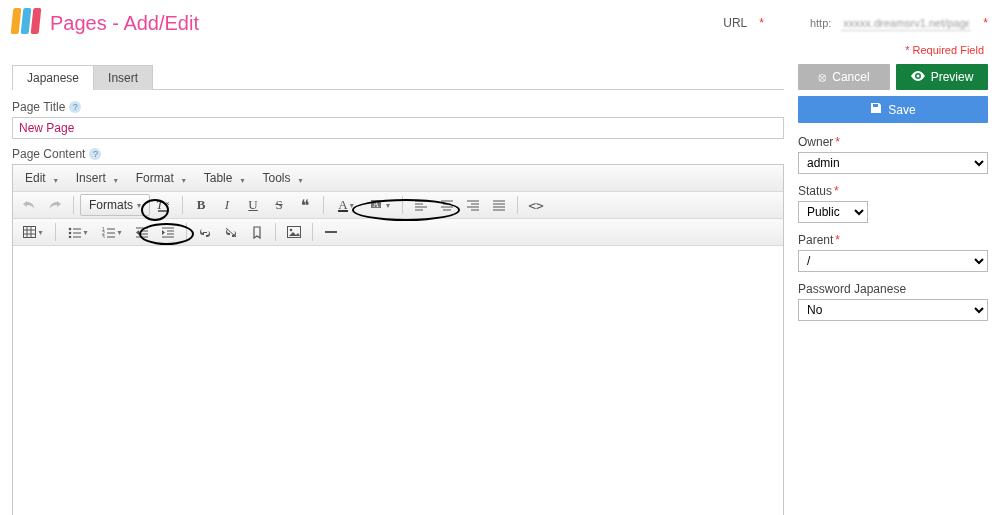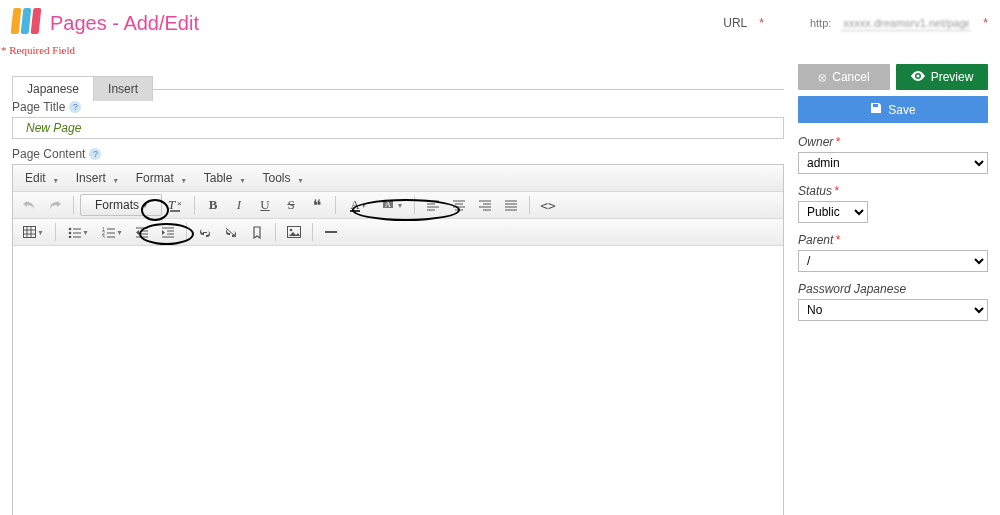--- a/index.html
+++ b/index.html
@@ -33,21 +33,21 @@
     margin-left:auto;
     display:flex; align-items:center; gap:10px;
     color:#555;
   }
   .url-area input{
     border:none; border-bottom:1px solid #ccc; width:130px; font-size:11px;
     color:#999; filter:blur(1px);
   }
   .red-star{color:#e33; font-size:12px; margin-left:2px;}
   .required-note {
-    text-align:left; padding:2px 16px 8px 1px; color:#e33; font-size:11px;font-family:Liberation Serif, serif;
+    text-align:right; padding:2px 16px 8px 16px; color:#e33; font-size:11px;
   }
   .layout {
     display:flex; padding:0 12px 12px 12px; gap:14px;
   }
   .left { flex:1; min-width:0;}
   .right { width:190px; flex-shrink:0;}
 
   
   .tabs {
     display:flex;
@@ -56,33 +56,33 @@
   }
   .tab {
     padding:5px 14px;
     font-size:12px;
     border:1px solid #ccc;
     border-bottom:none;
     background:#fff;
     color:#444;
     margin-right:-1px;
     cursor:pointer;
-    position:relative; top:12px;text-align:right;
+    position:relative; top:1px;text-align:right;
   }
   .tab.active {
     background:#d9d9d9;
   }
   .fieldlabel { color:#555; font-size:12px; margin-bottom:3px; display:flex; align-items:center; gap:4px;}
   .help-icon {
     display:inline-flex; width:12px; height:12px; border-radius:50%;
     background:#cfe3f2; color:#5a8ac0; font-size:9px; align-items:center; justify-content:center;
   }
   .text-input {
-    width:100%; border:1px solid #ccc; padding:3px 13px; font-size:12px;
-    margin-bottom:8px; color:#4d7c0f;font-style:italic;
+    width:100%; border:1px solid #ccc; padding:3px 6px; font-size:12px;
+    margin-bottom:8px; color:#be185d;
   }
 
   
   .editor {
     border:1px solid #c7c7c7;
   }
   .menu-row, .tool-row {
     display:flex; align-items:center;
     border-bottom:1px solid #d9d9d9;
     background:linear-gradient(#fbfbfb,#ececec);
@@ -101,21 +101,21 @@
     border-radius:2px;
     display:flex; align-items:center; justify-content:center;
     color:#555; cursor:pointer;
     font-size:13px;
     background:transparent;
   }
   .tbtn.disabled{color:#bbb; cursor:default;}
   .tbtn svg{display:block;}
   .sep{width:1px; height:18px; background:#ccc; margin:0 4px;}
   .formats-btn {
-    padding:3px 14px; border:1px solid #c3c3c3; border-radius:2px;
+    padding:3px 8px; border:1px solid #c3c3c3; border-radius:2px;
     background:linear-gradient(#fff,#eaeaea);
     font-size:12px; display:flex; align-items:center; gap:4px; cursor:pointer;
   }
   .withcaret{ width:32px; }
 
   .editor-body{
     height:300px; background:#fff;
   }
   .circle-mark{
     position:absolute; border:2px solid #000; border-radius:50%;
@@ -125,21 +125,21 @@
   
   .btn-row{display:flex; gap:6px; margin-bottom:6px;}
   .btn {
     flex:1; padding:6px 4px; color:#fff; font-size:12px;
     display:flex; align-items:center; justify-content:center; gap:6px;
     cursor:pointer; border-radius:1px;
   }
   .btn-cancel{background:#b5b5b5;}
   .btn-preview{background:#15803d;}
   .btn-save{background:#4a90e2; width:100%; margin-bottom:12px;}
-  .side-label{font-size:12px; color:#444; margin-bottom:3px;font-style:italic;}
+  .side-label{font-size:12px; color:#444; margin-bottom:3px;}
   .side-select{
     width:100%; border:1px solid #bbb; font-size:12px; padding:2px 4px;
     margin-bottom:10px; background:#fff;
   }
   .side-select.narrow{width:70px;}
 </style>
 </head>
 <body>
 
 <div class="header">

